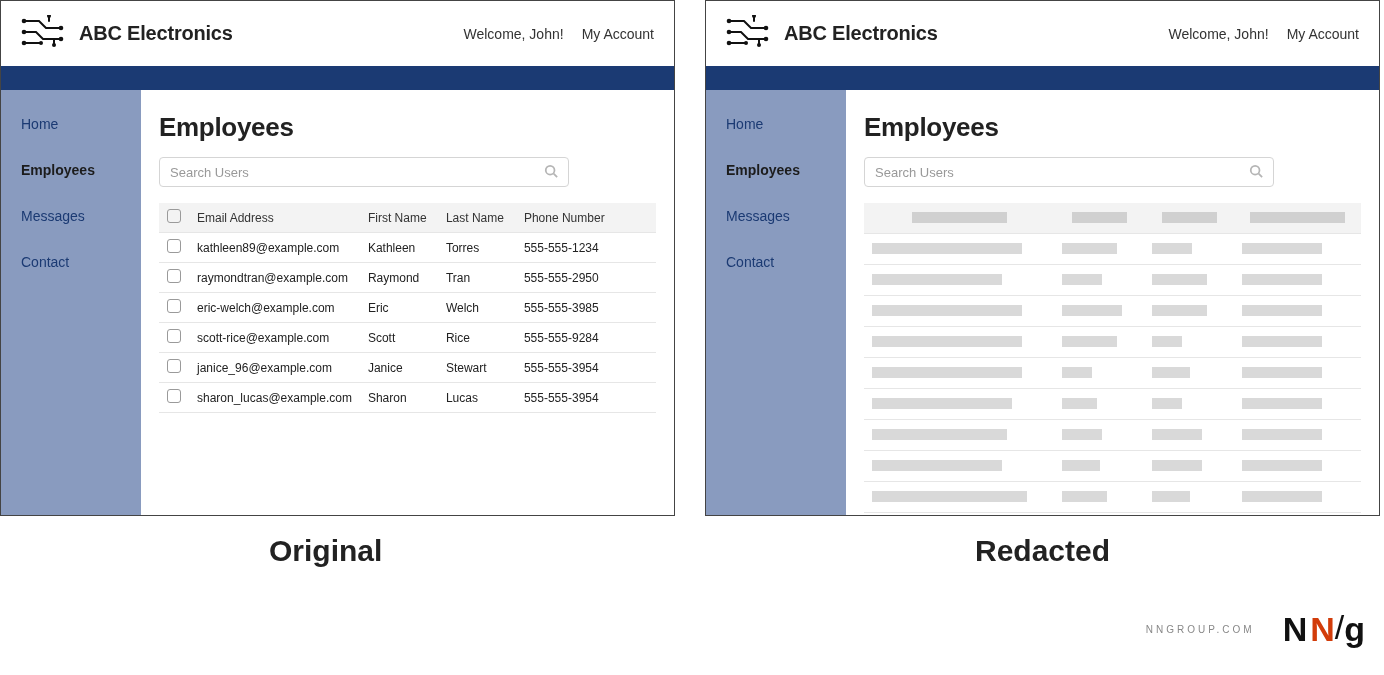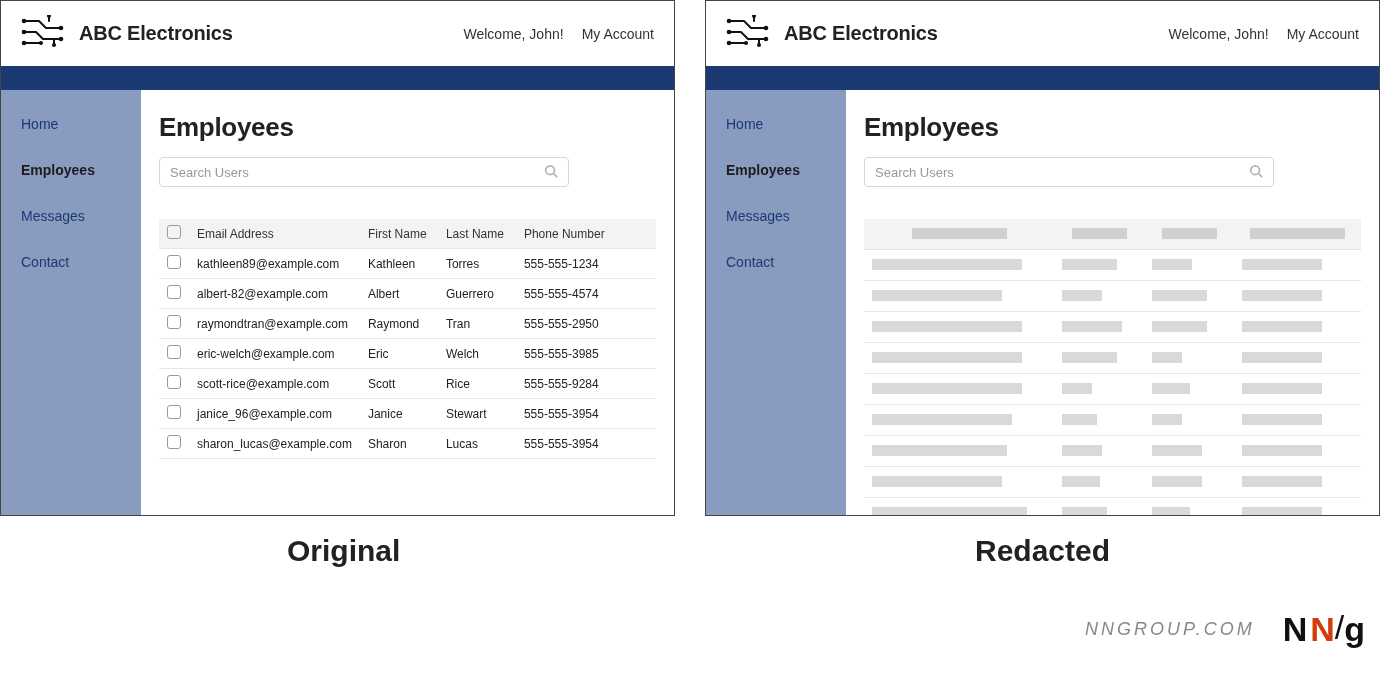--- a/index.html
+++ b/index.html
@@ -55,21 +55,21 @@
   .searchbox {
     width: 410px;
     height: 30px;
     border: 1px solid #d5d5d5;
     border-radius: 4px;
     display: flex;
     align-items: center;
     padding: 0 10px;
     justify-content: space-between;
     color: #999;
-    margin-bottom: 32px;
+    margin-bottom: 16px;
   }
   .searchbox input {
     border: none; outline: none; flex:1; font-size: 13px; color:#555; background:transparent;
   }
   .searchbox input::placeholder { color: #999; }
   .search-icon-svg { width:14px; height:14px; stroke:#b5b5b5; fill:none; stroke-width:2; }
 
   table.emp {
     width: 100%;
     border-collapse: collapse;
@@ -105,32 +105,32 @@
   .bar { display:inline-block; height: 11px; background: #d9d9d9; }
   .bar-hdr { background: #d0d0d0; }
 
   .panel-caption {
     position: absolute;
     top: 534px;
     font-size: 30px;
     font-weight: 700;
     color: #222;
   }
-  .cap-left { left: 287px; }
+  .cap-left { left: 269px; }
   .cap-right { left: 975px; }
 
   .footer {
     position: absolute;
     right: 20px;
     top: 610px;
     display: flex;
     align-items: center;
     gap: 28px;
   }
-  .footer-url { color: #888; letter-spacing: 3px; font-size: 18px; font-weight: 500; font-style: italic; }
+  .footer-url { color: #888; letter-spacing: 3px; font-size: 10px; font-weight: 500; }
   .nn-logo { display:flex; align-items:center; font-weight:700; font-size:34px; letter-spacing:-1px; }
   .nn-logo .n1 { color:#111; }
   .nn-logo .n2 { color:#d23c0a; margin-left:4px; }
   .nn-logo .slash { color:#111; margin:0 1px; font-weight:400; transform: translateY(-2px); }
   .nn-logo .g { color:#111; }
 </style>
 </head>
 <body>
 
 <div class="canvas">
@@ -198,27 +198,20 @@
           <tbody id="emp-tbody">
               <tr>
                 <td><span class="cb"></span></td>
                 <td>kathleen89@example.com</td>
                 <td>Kathleen</td>
                 <td>Torres</td>
                 <td>555-555-1234</td>
               </tr>
               <tr>
                 <td><span class="cb"></span></td>
-                <td>albert-82@example.com</td>
-                <td>Albert</td>
-                <td>Guerrero</td>
-                <td>555-555-4574</td>
-              </tr>
-              <tr>
-                <td><span class="cb"></span></td>
                 <td>raymondtran@example.com</td>
                 <td>Raymond</td>
                 <td>Tran</td>
                 <td>555-555-2950</td>
               </tr>
               <tr>
                 <td><span class="cb"></span></td>
                 <td>eric-welch@example.com</td>
                 <td>Eric</td>
                 <td>Welch</td>

